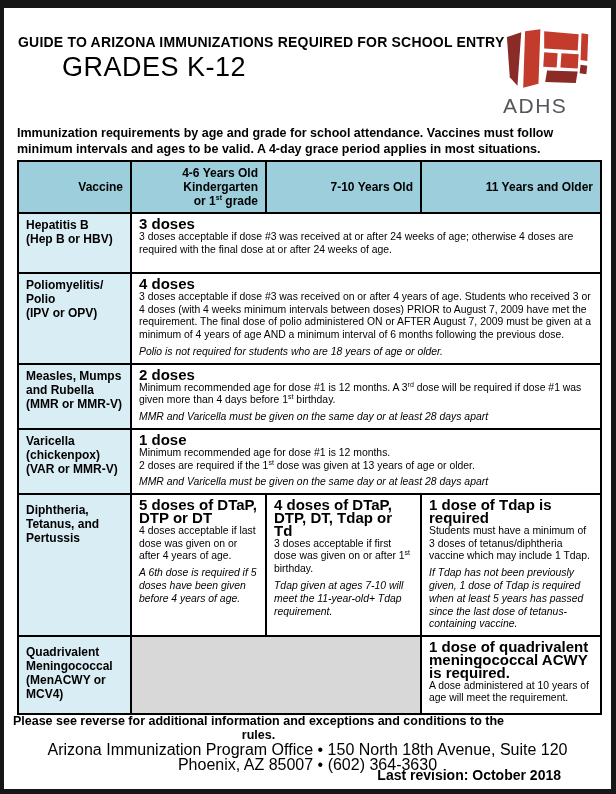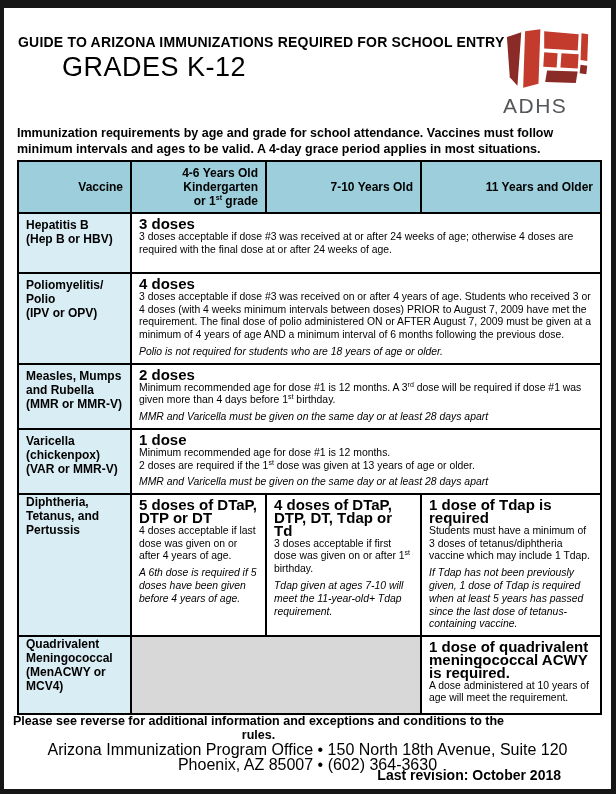--- a/index.html
+++ b/index.html
@@ -29,21 +29,21 @@
   .logo svg{display:block;margin:0 auto;}
   .logo-label{font-size:21px;color:var(--logo-text-color);letter-spacing:1.5px;margin-top:2px;font-weight:400;}
   .intro{position:absolute;left:13px;top:117px;width:575px;font-size:12.5px;font-weight:bold;line-height:16px;}
   table.imm{
     position:absolute;left:13px;top:152px;
     border-collapse:collapse;table-layout:fixed;width:583px;
   }
   table.imm th,table.imm td{border:2px solid #000;padding:4px 7px;vertical-align:top;}
   table.imm th{background:var(--header-bg);font-size:12px;font-weight:bold;text-align:right;vertical-align:middle;line-height:14px;}
   td.vname{background:var(--label-bg);font-size:12px;font-weight:bold;vertical-align:middle;line-height:14px;padding-left:6px;}
-  td.vname.vtop{vertical-align:top;padding-top:0;}
+  td.vname.vtop{vertical-align:top;padding-top:8px;}
   td.body{font-size:10.4px;line-height:12.8px;}
   td.body .dose-title{font-weight:bold;font-size:15px;}
   td.body p{margin:0;}
   td.body p.gap{margin-top:4px;font-style:italic;}
   td.empty{background:var(--empty-bg);}
   sup{font-size:7px;vertical-align:super;line-height:0;}
   .reverse-note{position:absolute;left:0;top:706px;width:509px;text-align:center;font-size:12.5px;font-weight:bold;}
   .address{position:absolute;left:0;top:734px;width:607px;text-align:center;font-size:16px;line-height:15px;}
   .revision{position:absolute;right:50px;top:759px;font-size:14px;font-weight:bold;}
 </style>

